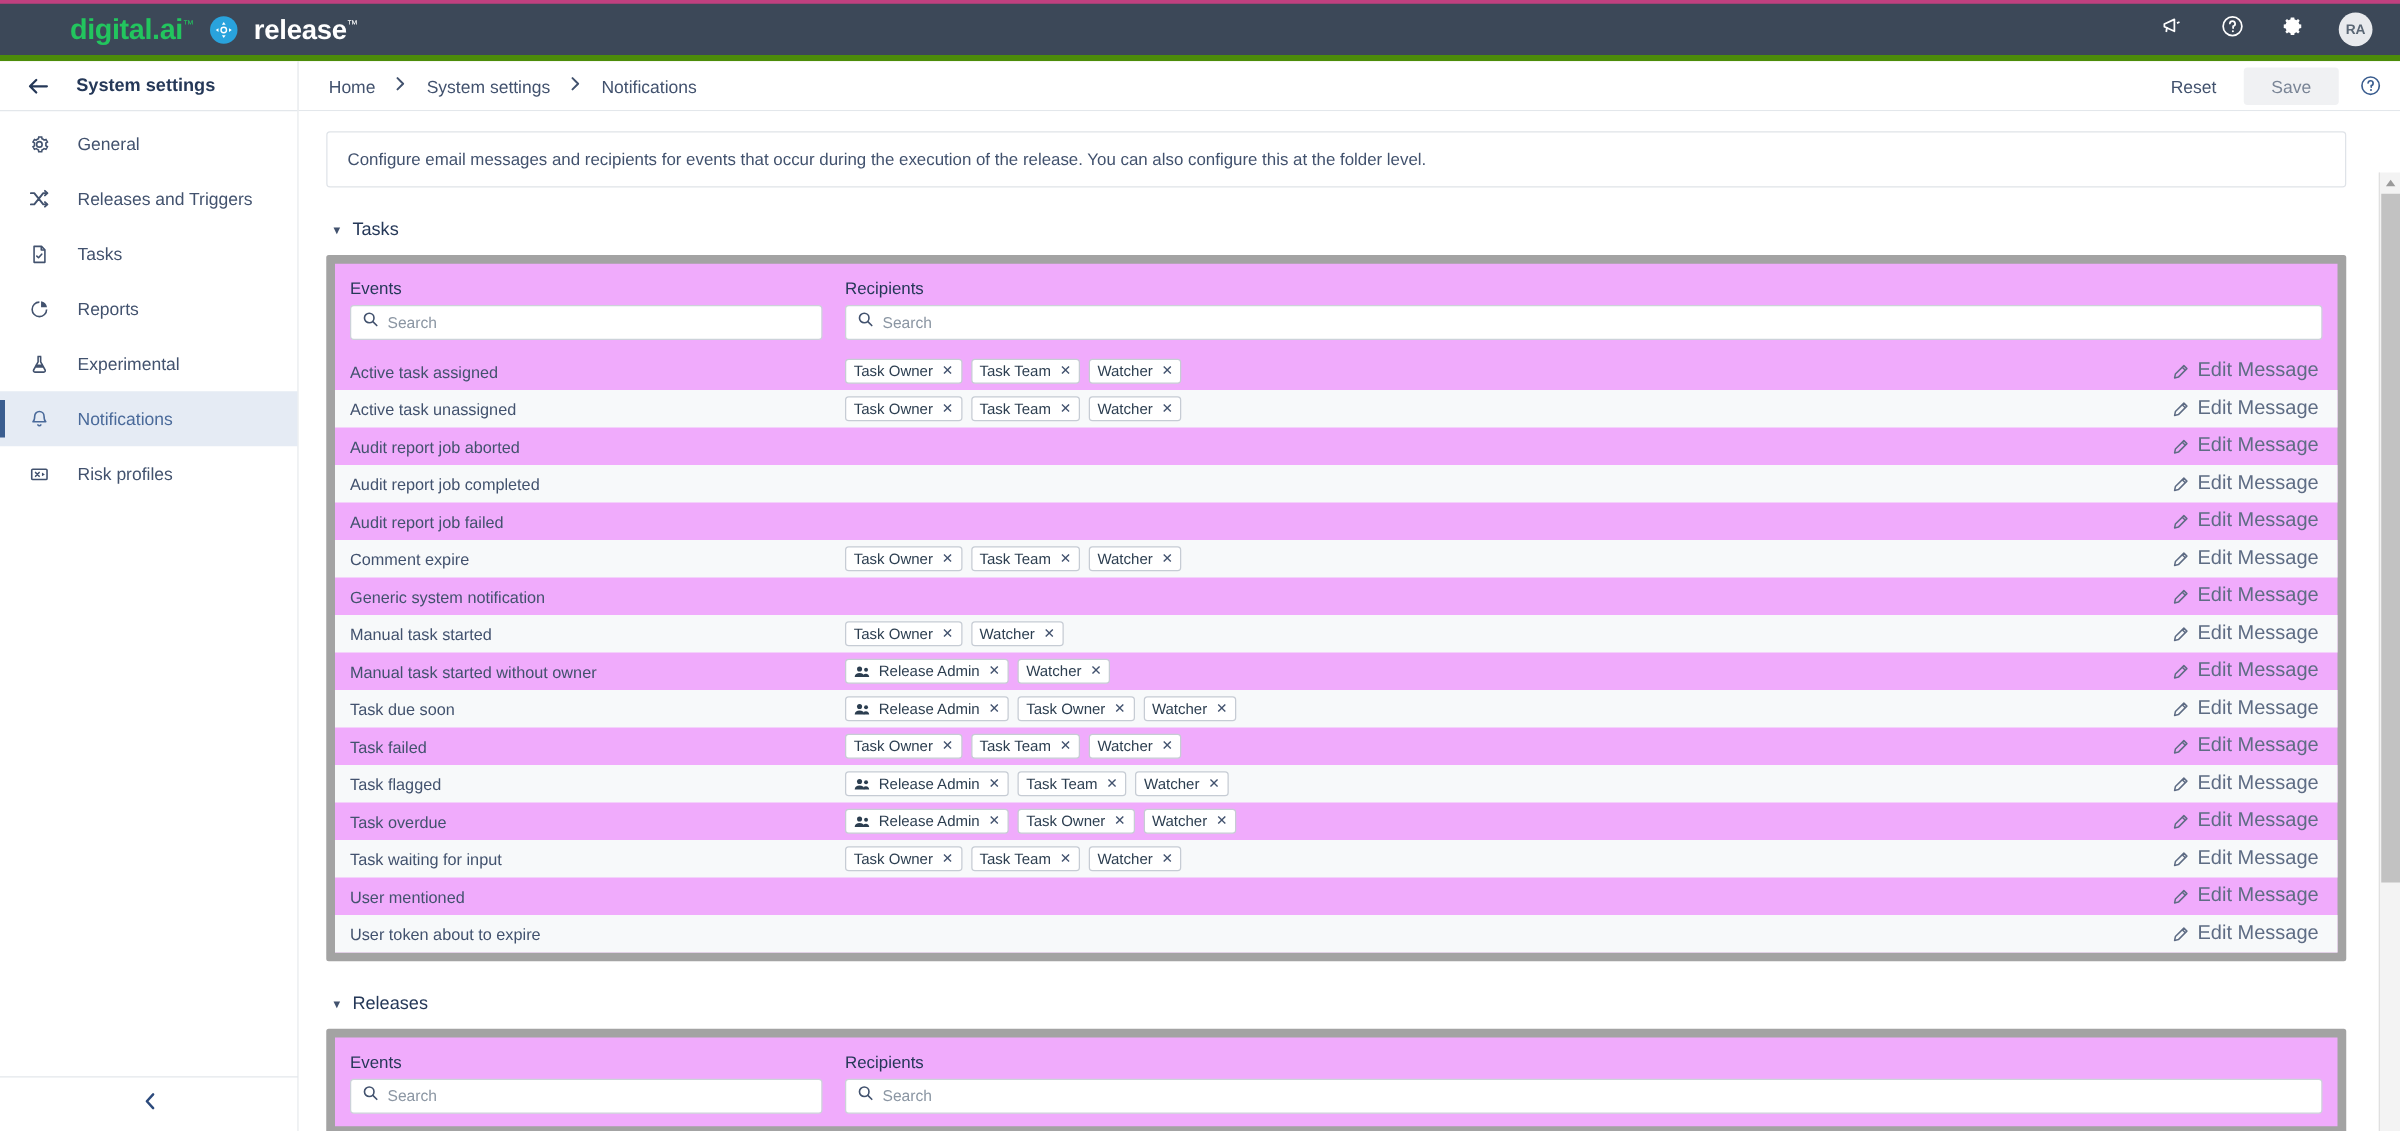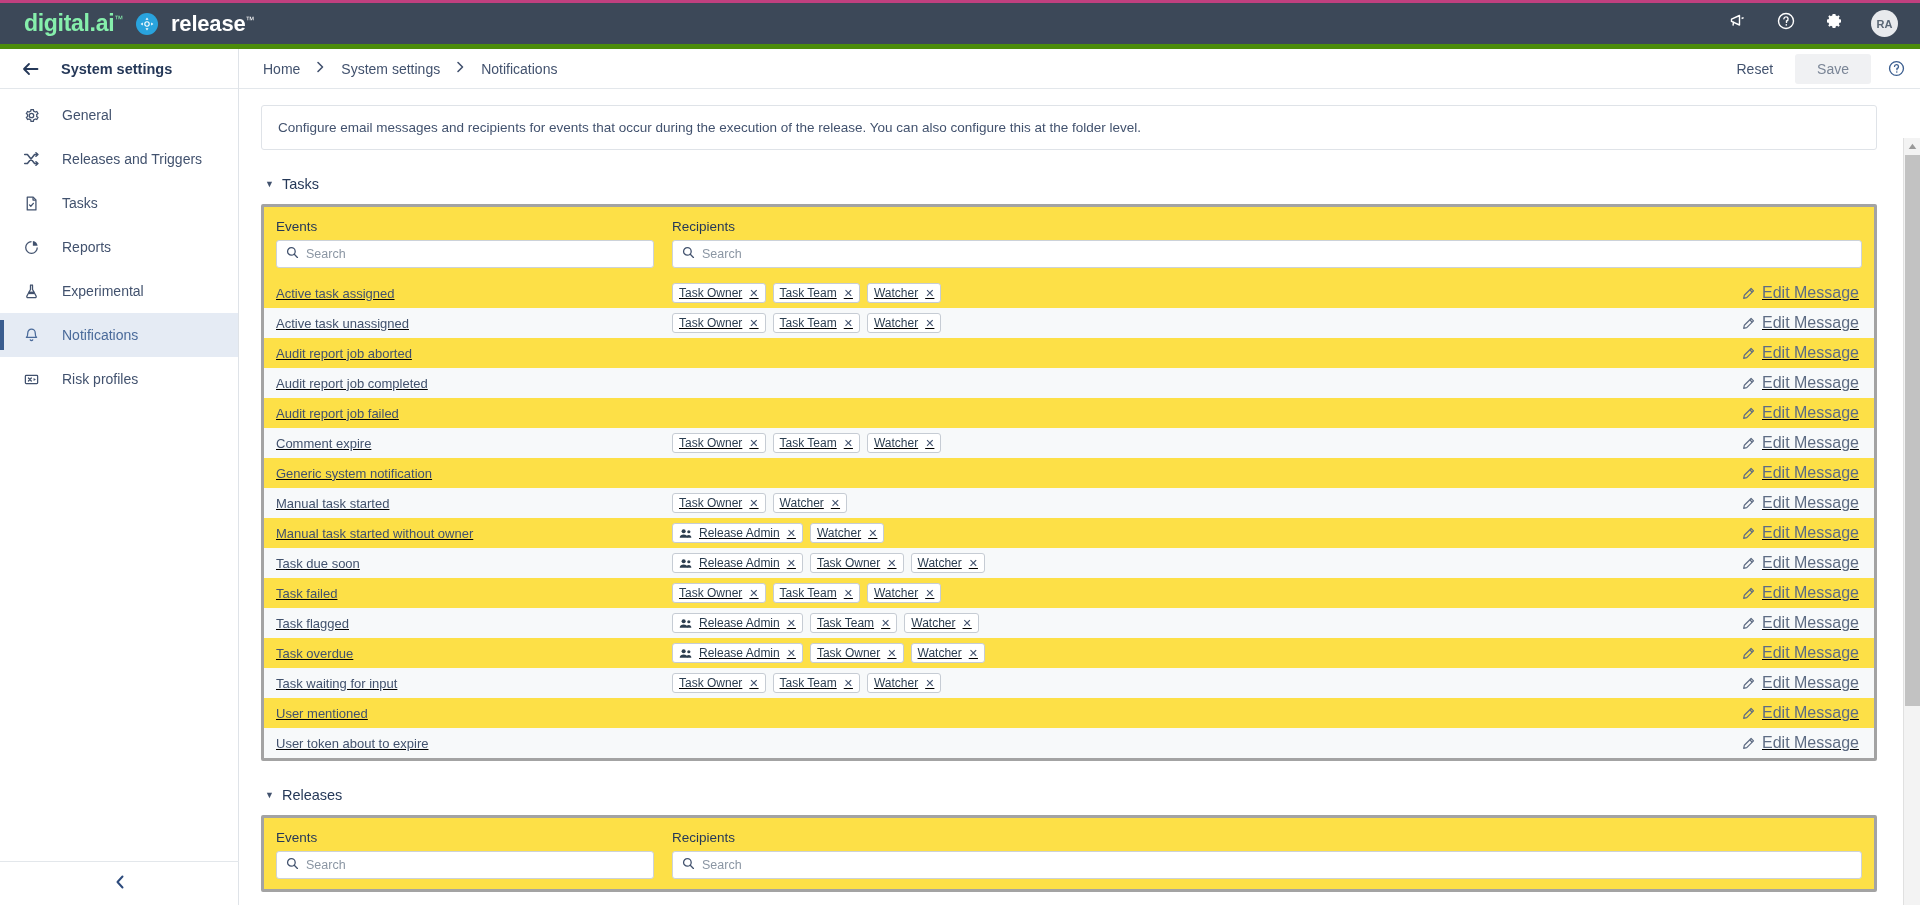--- a/index.html
+++ b/index.html
@@ -12,22 +12,22 @@
 
   
   .topbar {
     position: absolute; top: 0; left: 0; width: 1920px; height: 44px;
     background: #3c4858;
     display: flex; align-items: center;
     border-top: 3px solid #c0407f;
   }
   .brand { display: flex; align-items: center; padding-left: 24px; gap: 13px; }
   .brand-digital {
-    color: #86efac; font-size: 23px; font-weight: bold; letter-spacing: -0.3px;
-    position: relative; font-family: "Liberation Sans", sans-serif;
+    color: #22c55e; font-size: 23px; font-weight: bold; letter-spacing: -0.3px;
+    position: relative; font-family: "Liberation Sans", sans-serif; margin-left: 32px;
   }
   .brand-digital sup { font-size: 9px; vertical-align: super; font-weight: normal; }
   .rel-logo {
     width: 22px; height: 22px; border-radius: 50%;
     background: #29a3dd; display: flex; align-items: center; justify-content: center;
   }
   .brand-release { color: #ffffff; font-size: 22px; font-weight: bold; letter-spacing: -0.2px;}
   .brand-release sup { font-size: 9px; vertical-align: super; font-weight: normal; }
 
   .topbar-right {
@@ -108,35 +108,35 @@
     border: 1px solid #dfe3e8; background: #ffffff; border-radius: 3px;
     padding: 14px 16px; font-size: 13.5px; color: #42526e;
   }
 
   .section-head {
     display: flex; align-items: center; gap: 8px;
     margin: 26px 0 12px 4px; font-size: 14.5px; color: #253858; cursor: pointer;
   }
   .caret { font-size: 9px; color: #42526e; }
 
-  .table { border: 3px solid #a3a3a3; border-radius: 2px; background: #fde047; }
+  .table { border: 7px solid #a3a3a3; border-radius: 2px; background: #f0abfc; }
   .thead { display: flex; padding: 12px 12px 6px 12px; }
   .th { font-size: 13.5px; color: #253858; }
   .th.events { width: 396px; }
   .th.recipients { flex: 1; }
   .searchrow { display: flex; padding: 0 12px 10px 12px; gap: 18px; }
   .searchbox {
     display: flex; align-items: center; gap: 7px;
     border: 1px solid #ccd2d9; border-radius: 3px; height: 28px; padding: 0 9px; background: #fff;
   }
   .searchbox.events { width: 378px; }
   .searchbox.recipients { flex: 1; }
   .search-ph { font-size: 12.5px; color: #8b96a3; }
 
-  .row { display: flex; align-items: center; min-height: 30px; padding: 0 0 0 12px; text-decoration: underline; }
+  .row { display: flex; align-items: center; min-height: 30px; padding: 0 0 0 12px; }
   .row.alt { background: #f7f9fa; }
   .row-event { width: 396px; font-size: 13px; color: #42526e; padding-right: 8px; }
   .row-recipients { flex: 1; display: flex; align-items: center; gap: 7px; flex-wrap: wrap; padding: 3px 0; }
   .row-action {
     width: 132px; display: flex; align-items: center; gap: 7px;
     font-size: 16px; color: #5e6c84; cursor: pointer; padding-right: 10px; justify-content: flex-start;
   }
 
   .chip {
     display: inline-flex; align-items: center; gap: 7px;

